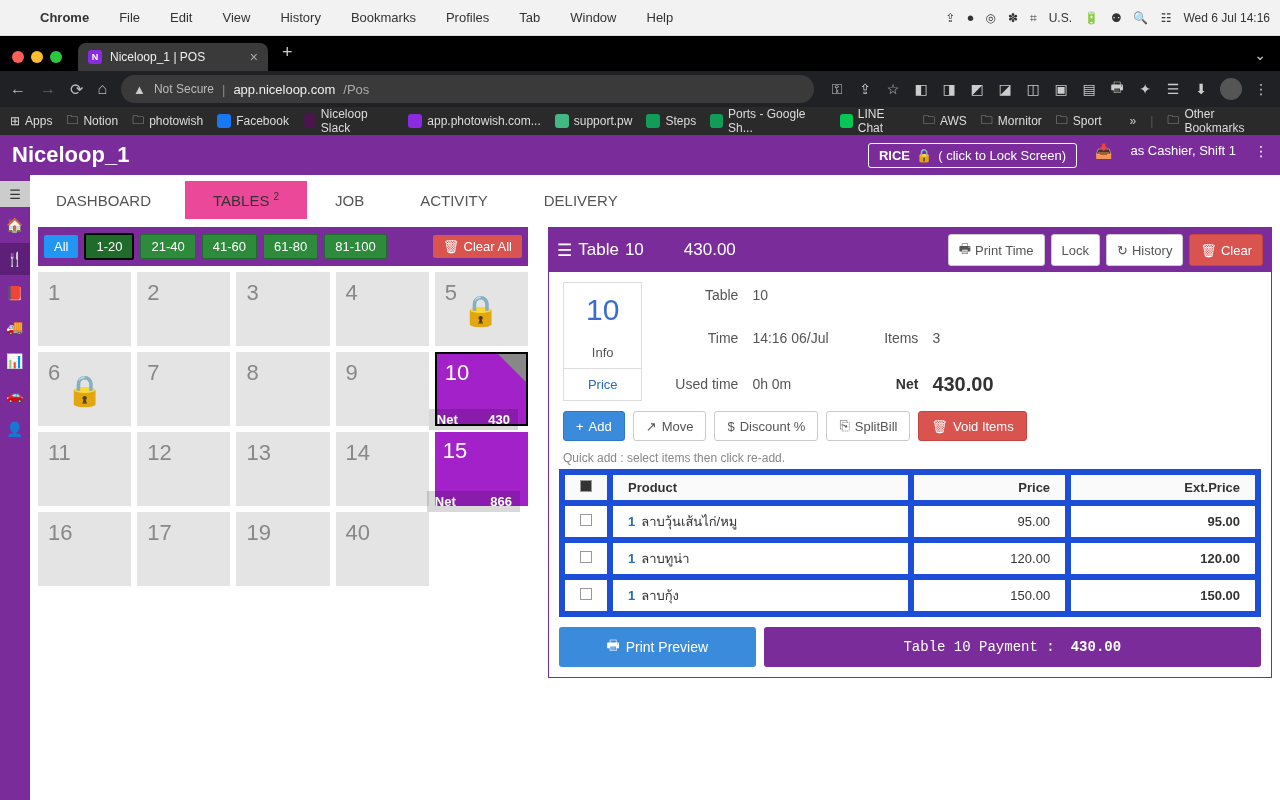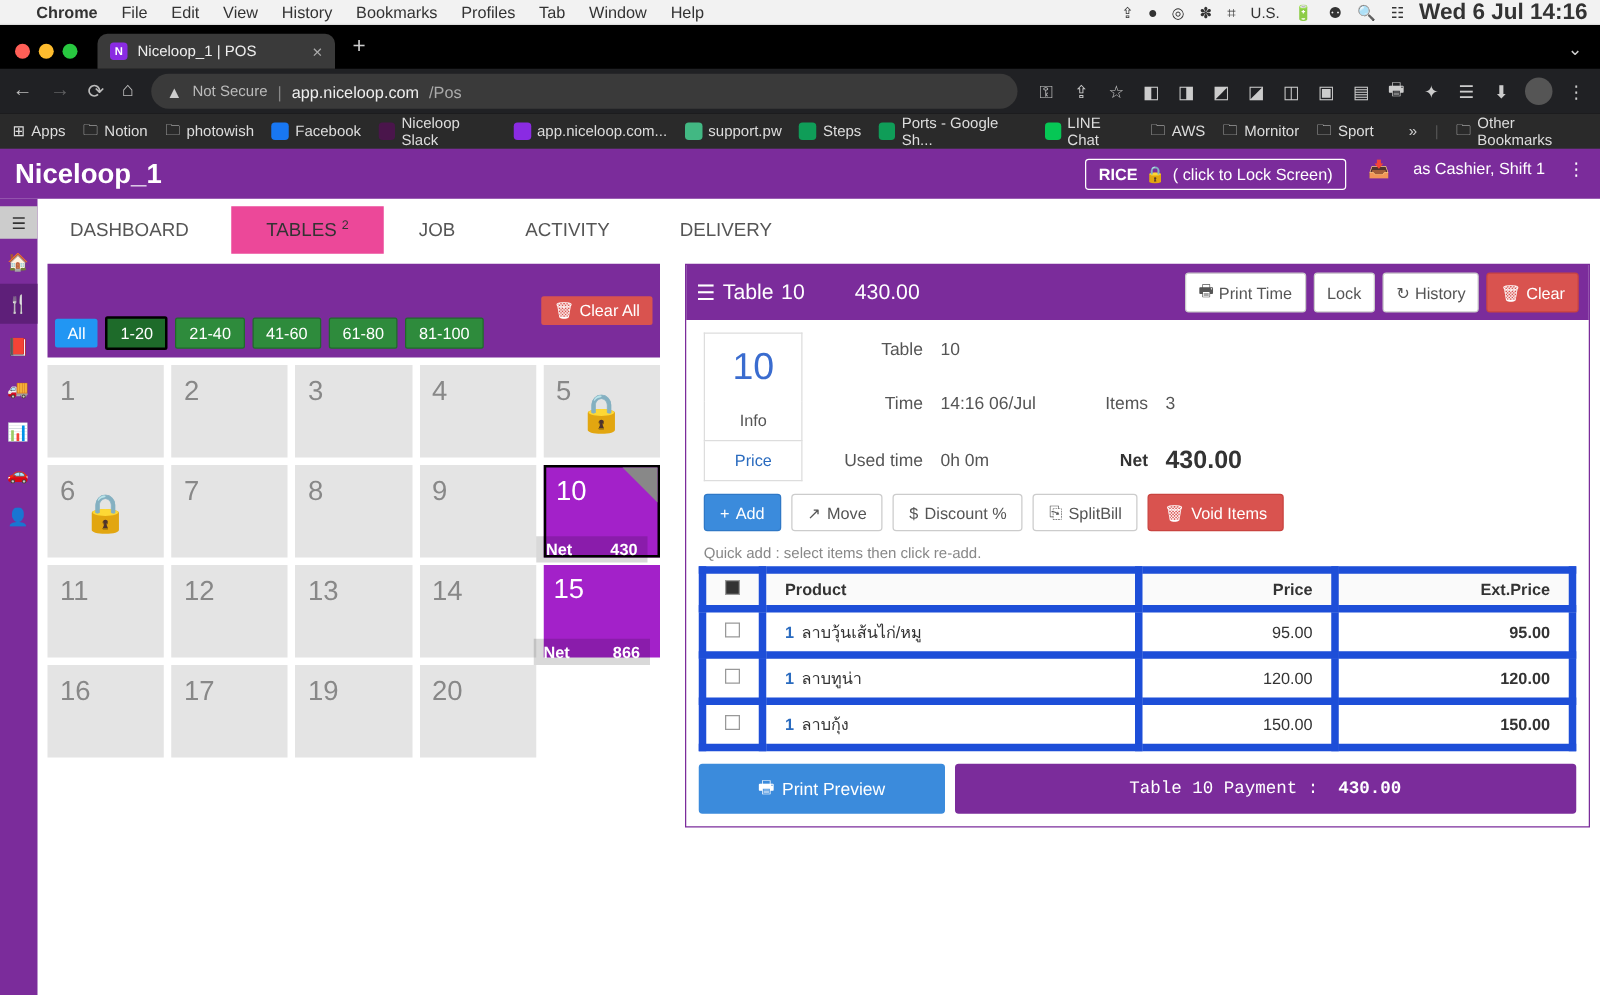--- a/index.html
+++ b/index.html
@@ -1,23 +1,23 @@
 <!DOCTYPE html>
 <html><head>
 <meta charset="utf-8">
 <style>
   * { box-sizing: border-box; margin: 0; padding: 0; }
   body { font-family: -apple-system, "Segoe UI", Helvetica, Arial, sans-serif; font-size: 13px; background: #fff; color: #333; overflow: hidden; width: 1280px; height: 800px; }
 
   
-  .mac-menu { height: 20px; background: #f2f2f2; display: flex; align-items: center; padding: 0 10px; font-size: 13px; gap: 19px; border-bottom:1px solid #ddd;}
+  .mac-menu { height: 36px; background: #f2f2f2; display: flex; align-items: center; padding: 0 10px; font-size: 13px; gap: 30px; border-bottom:1px solid #ddd;}
   .mac-menu .apple { font-size: 14px; }
   .mac-menu .bold { font-weight: 600; }
   .mac-menu .right { margin-left: auto; display:flex; align-items:center; gap:12px; font-size:12px; }
-  .mac-menu .right span.clock { font-size:18px;font-weight:bold; }
+  .mac-menu .right span.clock { font-size:12px; }
 
   
   .chrome-top { background: #000; color:#ddd; }
   .tab-strip { height: 35px; display: flex; align-items: flex-end; padding: 0 8px; gap:8px;}
   .traffic { display:flex; gap:7px; align-items:center; padding:0 8px 8px 4px;}
   .tl { width:12px; height:12px; border-radius:50%; }
   .red{background:#ff5f57;} .yel{background:#febc2e;} .grn{background:#28c840;}
   .tab { background:#3a3a3a; color:#eee; border-radius:8px 8px 0 0; padding:6px 10px; display:flex; align-items:center; gap:8px; width:190px; font-size:12px;}
   .tab .favico{width:14px;height:14px;background:#8a2be2;border-radius:3px;display:flex;align-items:center;justify-content:center;color:#fff;font-size:9px;font-weight:bold;}
   .tab .x{margin-left:auto;color:#aaa;font-size:14px;}
@@ -59,21 +59,21 @@
   .page-tab.dash{padding-left:0;padding-right:34px;}
   .page-tab.active{background:#ec4899;color:#333;}
   .page-tab sup{font-size:10px;vertical-align:super;margin-left:4px;}
 
   .cols{display:flex;gap:20px;margin-top:8px;}
   .left{width:490px;}
   .right-panel{flex:1;border:1px solid #7b2c9b;}
 
   
   .filter-bar{background:#7b2c9b;padding:6px;display:flex;gap:6px;align-items:center;}
-  .pill{padding:4px 10px;border-radius:2px;color:#fff;font-size:13px;margin-top:36px;}
+  .pill{padding:4px 10px;border-radius:2px;color:#fff;font-size:13px;}
   .pill.all{background:#2196f3;}
   .pill.range{background:#2e8b3c;border:1px solid #1f6b2b;}
   .pill.range.sel{background:#1e6b2a;border:2px solid #000;}
   .clear-all{margin-left:auto;background:#d9534f;color:#fff;padding:4px 10px;border-radius:2px;font-size:13px;display:flex;gap:4px;align-items:center;}
 
   .table-grid{display:grid;grid-template-columns:repeat(5,1fr);gap:6px;margin-top:6px;}
   .cell{background:#e4e4e4;height:74px;position:relative;display:flex;align-items:flex-start;justify-content:flex-start;padding:8px 10px;color:#888;font-size:22px;font-weight:300;}
   .cell .lock-ov{position:absolute;top:50%;left:50%;transform:translate(-50%,-45%);color:#d4d4d4;font-size:30px;}
   .cell.occ{background:#a321c9;color:#fff;justify-content:flex-start;padding:6px 8px;flex-direction:column;}
   .cell.occ .num{font-size:22px;font-weight:400;}
@@ -212,21 +212,21 @@
     <span class="bm">
         <span class="chip" style="background:#1877f2"></span>
         <span>Facebook</span>
       </span>
     <span class="bm">
         <span class="chip" style="background:#4a154b"></span>
         <span>Niceloop Slack</span>
       </span>
     <span class="bm">
         <span class="chip" style="background:#8a2be2"></span>
-        <span>app.niceloop.com...</span>
+        <span>app.photowish.com...</span>
       </span>
     <span class="bm">
         <span class="chip" style="background:#42b883"></span>
         <span>support.pw</span>
       </span>
     <span class="bm">
         <span class="chip" style="background:#0f9d58"></span>
         <span>Steps</span>
       </span>
     <span class="bm">
@@ -373,21 +373,21 @@
             <div class="cell">
               <span>16</span>
             </div>
             <div class="cell">
               <span>17</span>
             </div>
             <div class="cell">
               <span>19</span>
             </div>
             <div class="cell">
-              <span>20</span>
+              <span>40</span>
             </div>
           </div>
       </div>
 
       <div class="right-panel">
         <div class="panel-hdr">
           <span class="title">
               <span>☰</span>
             <span>Table</span>
             <span>10</span>

